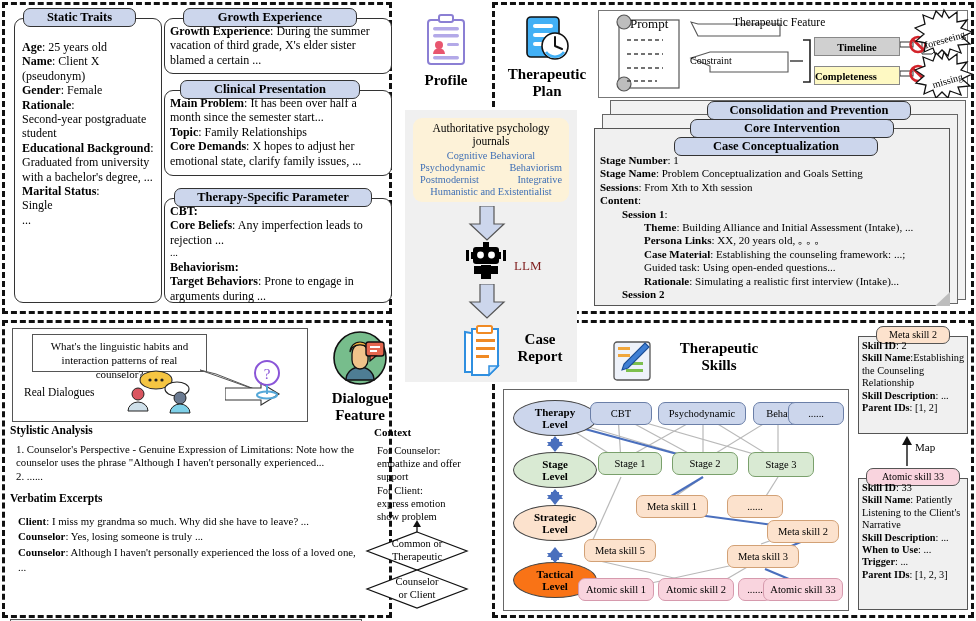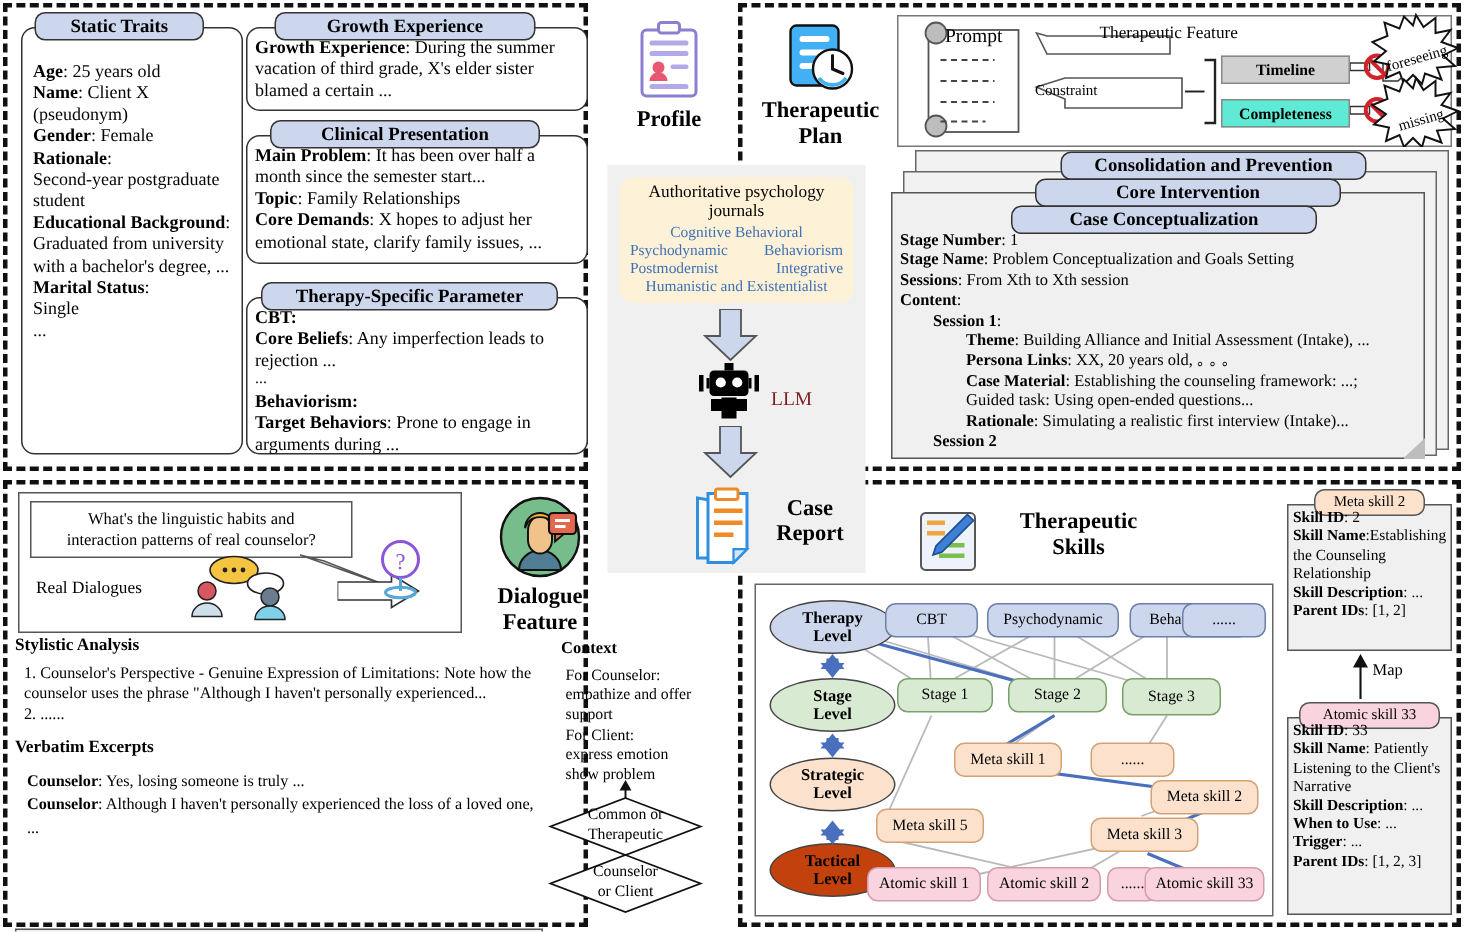--- a/index.html
+++ b/index.html
@@ -180,22 +180,22 @@
   <path d="M93 12 L100 26 L182 26 L182 14 L100 14 Z" fill="#fff" stroke="#555" stroke-width="1.1"></path>
   <path d="M93 48 L112 42 L190 42 L190 62 L112 62 L112 56 Z" fill="#fff" stroke="#555" stroke-width="1.1"></path>
   <path d="M205 30 L212 30 L212 72 L205 72" fill="none" stroke="#222" stroke-width="1.6"></path>
   <line x1="192" y1="51" x2="205" y2="51" stroke="#222" stroke-width="1.3"></line>
 </svg>
 <div class="abs" style="left:706px;top:16px;font-size:11.5px;margin-left:27px;">Therapeutic Feature</div>
 <div class="abs" style="left:690px;top:55px;font-size:10px;">Constraint</div>
 
 <div class="abs" style="left:814px;top:37px;width:86px;height:19px;background:#d0d0d0;border:1px solid #888;
             font-size:10.5px;text-align:center;line-height:19px;font-weight:bold;"><span>Timeline</span></div>
-<div class="abs" style="left:814px;top:66px;width:86px;height:19px;background:#5eead4;border:1px solid #888;
-            font-size:10.5px;text-align:center;line-height:19px;font-weight:bold;"><span>Completeness</span></div>
+<div class="abs" style="left:814px;top:66px;width:86px;height:19px;background:#fef9c3;border:1px solid #888;
+            font-size:10.5px;text-align:left;line-height:19px;font-weight:bold;"><span>Completeness</span></div>
 
 <svg class="abs" style="left:900px;top:28px;" width="75" height="68" viewBox="0 0 75 68">
   <rect x="0" y="14" width="13" height="5" fill="#fff" stroke="#333" stroke-width="1"></rect>
   <polygon points="22,11 32,11 32,7 42,16.5 32,26 22,26 22,22" fill="#fff" stroke="#333" stroke-width="1"></polygon>
   <circle cx="18" cy="16.5" r="7.5" fill="none" stroke="#d2232a" stroke-width="2.6"></circle>
   <line x1="13" y1="11.5" x2="23" y2="21.5" stroke="#d2232a" stroke-width="2.6"></line>
   <rect x="0" y="43" width="13" height="5" fill="#fff" stroke="#333" stroke-width="1"></rect>
   <polygon points="22,40 32,40 32,36 42,45.5 32,55 22,55 22,51" fill="#fff" stroke="#333" stroke-width="1"></polygon>
   <circle cx="18" cy="45.5" r="7.5" fill="none" stroke="#d2232a" stroke-width="2.6"></circle>
   <line x1="13" y1="40.5" x2="23" y2="50.5" stroke="#d2232a" stroke-width="2.6"></line>
@@ -224,21 +224,21 @@
   <div style="padding-left:22px;"><span class="lbl">Session 1</span><span>:</span></div>
   <div style="padding-left:44px;"><span class="lbl">Theme</span><span>: Building Alliance and Initial Assessment (Intake), ...</span></div>
   <div style="padding-left:44px;"><span class="lbl">Persona Links</span><span>: XX, 20 years old,  ｡ ｡ ｡</span></div>
   <div style="padding-left:44px;"><span class="lbl">Case Material</span><span>: Establishing the counseling framework: ...;</span></div>
   <div style="padding-left:44px;"><span>Guided task: Using open-ended questions...</span></div>
   <div style="padding-left:44px;"><span class="lbl">Rationale</span><span>:  Simulating a realistic first interview (Intake)...</span></div>
   <div style="padding-left:22px;"><span class="lbl">Session 2</span></div>
 </div>
 
 <div class="abs" style="left:12px;top:328px;width:296px;height:94px;border:1px solid #555;background:#fff;"></div>
-<div class="abs" style="left:20px;top:334px;width:215px;height:38px;border:1px solid #555;background:#fff;
+<div class="abs" style="left:32px;top:334px;width:175px;height:38px;border:1px solid #555;background:#fff;
             font-size:11px;line-height:14px;text-align:center;padding:4px 16px;">
   <span>What's the linguistic habits and interaction patterns of real counselor?</span>
 </div>
 <svg class="abs" style="left:200px;top:368px;" width="80" height="30" viewBox="0 0 80 30">
   <path d="M0 2 L62 24 L16 6 Z" fill="#fff" stroke="#555" stroke-width="1"></path>
 </svg>
 <div class="abs" style="left:24px;top:386px;font-size:11.5px;">Real Dialogues</div>
 
 <svg class="abs" style="left:122px;top:368px;" width="110" height="46" viewBox="0 0 110 46">
   <ellipse cx="34" cy="12" rx="16" ry="9" fill="#f5c542" stroke="#222" stroke-width="1.1"></ellipse>
@@ -279,20 +279,21 @@
 <div class="abs" style="left:10px;top:424px;font-size:11.5px;font-weight:bold;">Stylistic Analysis</div>
 <div class="abs foldpaper" style="left:10px;top:441px;width:352px;height:46px;"></div>
 <div class="abs" style="left:16px;top:443px;width:344px;font-size:10.8px;line-height:13.4px;">
   <div>1. Counselor's Perspective - Genuine Expression of Limitations: Note how the counselor uses the phrase "Although I haven't personally experienced...</div>
   <div>2. ......</div>
 </div>
 
 <div class="abs" style="left:10px;top:492px;font-size:11.5px;font-weight:bold;">Verbatim Excerpts</div>
 
 <div class="abs" style="left:18px;top:514px;width:340px;font-size:10.8px;line-height:15.3px;">
+  <div><span class="lbl">Client</span><span>: I miss my grandma so much. Why did she have to leave? ...</span></div>
   <div><span class="lbl">Counselor</span><span>: Yes, losing someone is truly ...</span></div>
   <div><span class="lbl">Counselor</span><span>: Although I haven't personally experienced the loss of a loved one, ...</span></div>
 </div>
 
 <div class="abs" style="left:374px;top:426px;font-size:11px;font-weight:bold;">Context</div>
 
 <div class="abs" style="left:377px;top:444px;width:84px;font-size:10.5px;line-height:13.2px;">
   <div>For Counselor:</div>
   <div>empathize and offer support</div>
   <div>For Client:</div>
@@ -364,21 +365,21 @@
        <span>Level</span></div>
 </div>
 <div class="abs ellipse" style="left:513px;top:452px;width:84px;height:36px;background:#d9ead3;">
   <div><span>Stage</span><br>
        <span>Level</span></div>
 </div>
 <div class="abs ellipse" style="left:513px;top:505px;width:84px;height:36px;background:#fce2cd;">
   <div><span>Strategic</span><br>
        <span>Level</span></div>
 </div>
-<div class="abs ellipse" style="left:513px;top:562px;width:84px;height:36px;background:#c2410c;">
+<div class="abs ellipse" style="left:513px;top:562px;width:84px;height:36px;background:#f97316;">
   <div><span>Tactical</span><br>
        <span>Level</span></div>
 </div>
 <svg class="abs" style="left:543px;top:435px;" width="24" height="130" viewBox="0 0 24 130">
   <g fill="#4a6fbd">
     <polygon points="12,1 20,11 15,11 15,7 9,7 9,11 4,11"></polygon>
     <rect x="8" y="4" width="8" height="8"></rect>
     <polygon points="12,17 20,7 15,7 15,11 9,11 9,7 4,7"></polygon>
     <rect x="8" y="57" width="8" height="8"></rect>
     <polygon points="12,54 20,64 4,64"></polygon>

